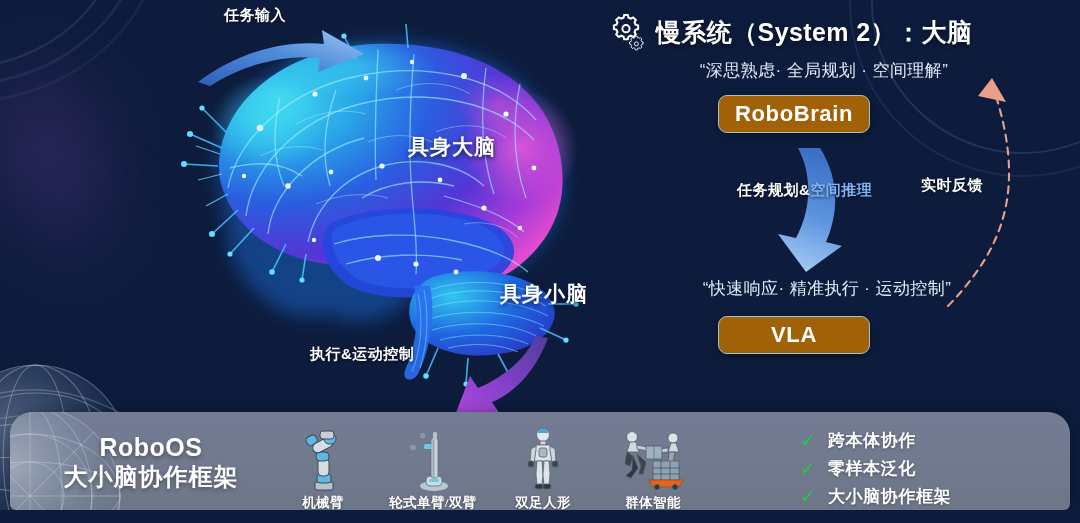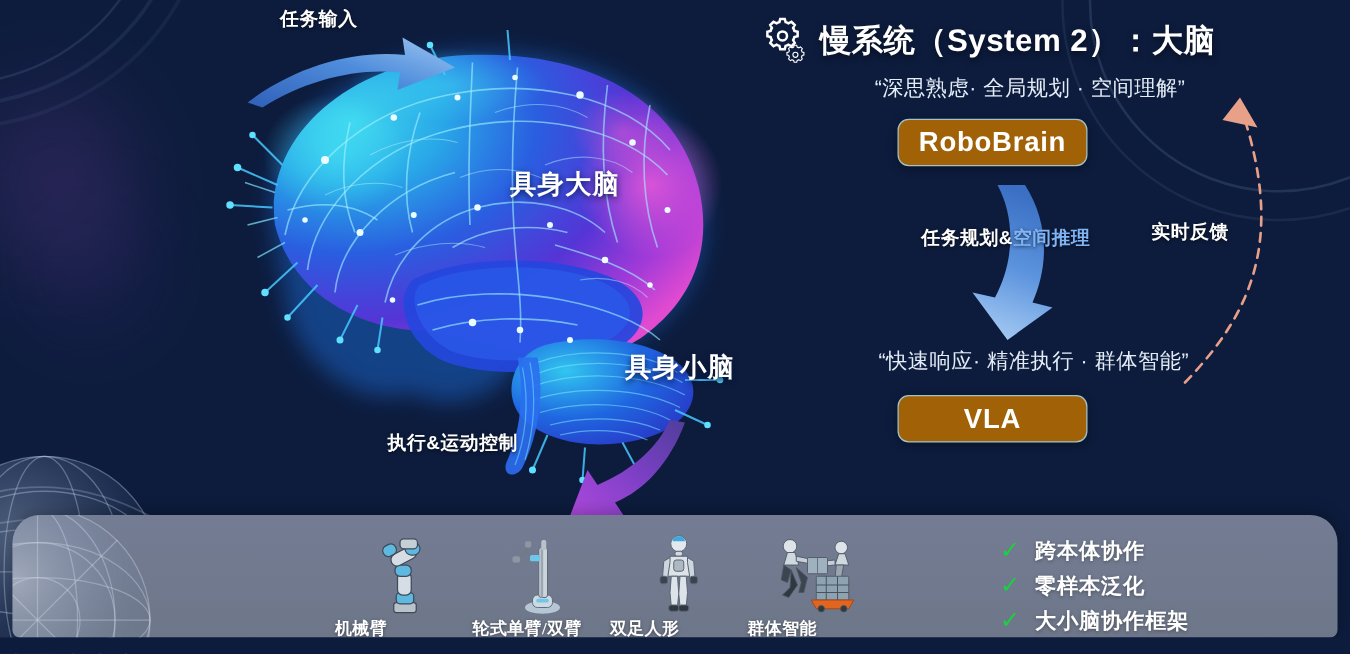--- a/index.html
+++ b/index.html
@@ -68,21 +68,21 @@
     overflow:hidden;
   }
   .panel-title{
     position:absolute;left:36px;top:20px;width:210px;text-align:center;
     color:#fff;font-weight:bold;text-shadow:0 2px 4px rgba(0,0,0,.35);
   }
   .panel-title .l1{font-size:25px;letter-spacing:.5px;line-height:30px;}
   .panel-title .l2{font-size:24px;letter-spacing:1px;line-height:30px;}
 
   .robots{position:absolute;left:258px;top:8px;width:440px;height:92px;display:flex;}
-  .robot{width:110px;display:flex;flex-direction:column;justify-content:flex-end;height:92px;font-family:Liberation Serif, serif;}
+  .robot{width:110px;display:flex;flex-direction:column;align-items:center;justify-content:flex-end;height:92px;font-family:Liberation Serif, serif;}
   .robot .art{height:66px;display:flex;align-items:flex-end;justify-content:center;}
   .robot .cap{color:#fff;font-size:13.5px;font-weight:bold;margin-top:2px;letter-spacing:.4px;
                text-shadow:0 1px 3px rgba(0,0,0,.45);}
 
   .features{position:absolute;left:790px;top:14px;}
   .feat{display:flex;align-items:center;gap:12px;height:28px;}
   .feat .tick{color:#19d23f;font-size:19px;font-weight:bold;line-height:1;}
   .feat .ft{color:#ffffff;font-size:17px;font-weight:bold;letter-spacing:.6px;
             text-shadow:0 1px 3px rgba(0,0,0,.35);}
 
@@ -362,21 +362,21 @@
           <circle cx="14" cy="16.7" r="3.6"></circle>
         </g>
       </svg>
       <span>慢系统（System 2）：大脑</span>
     </div>
     <div class="sys-sub" style="width:372px;margin-left:26px;">“深思熟虑· 全局规划 · 空间理解”</div>
     <div class="badge" style="margin-left:106px;">RoboBrain</div>
   </div>
 
   <div class="sys" style="left:626px;top:270px;width:420px;">
-    <div class="sys-sub" style="width:362px;margin-left:20px;">“快速响应· 精准执行 · 群体智能”</div>
+    <div class="sys-sub" style="width:362px;margin-left:20px;">“快速响应· 精准执行 · 运动控制”</div>
     <div class="badge" style="margin-left:92px;margin-top:16px;">VLA</div>
   </div>
 
   <div class="panel">
 
     <svg class="panel-sphere" viewBox="0 0 200 200">
       <defs>
         <radialGradient id="gsph2" cx="40%" cy="32%" r="70%">
           <stop offset="0%" stop-color="#e6eef9" stop-opacity=".55"></stop>
           <stop offset="55%" stop-color="#9fb4d2" stop-opacity=".25"></stop>
@@ -392,20 +392,24 @@
         <ellipse cx="100" cy="100" rx="62" ry="90"></ellipse>
         <ellipse cx="100" cy="100" rx="90" ry="34"></ellipse>
         <ellipse cx="100" cy="100" rx="90" ry="62"></ellipse>
         <line x1="10" y1="100" x2="190" y2="100"></line>
         <line x1="100" y1="10" x2="100" y2="190"></line>
         <line x1="36" y1="36" x2="164" y2="164"></line>
         <line x1="164" y1="36" x2="36" y2="164"></line>
       </g>
     </svg>
 
+    <div class="panel-title">
+      <div class="l1">RoboOS</div>
+      <div class="l2">大小脑协作框架</div>
+    </div>
 
     <div class="robots">
 
       <div class="robot">
         <div class="art">
           <svg width="58" height="64" viewBox="0 0 58 64">
             <g stroke="#3e4a58" stroke-width="1" fill="#cfd6dd">
               <rect x="21" y="54" width="18" height="8" rx="2" fill="#b9c2cb"></rect>
               <rect x="23" y="46" width="14" height="9" rx="3" fill="#5fb8e0"></rect>
               <rect x="24" y="30" width="11" height="18" rx="4" fill="#d6dde4"></rect>

